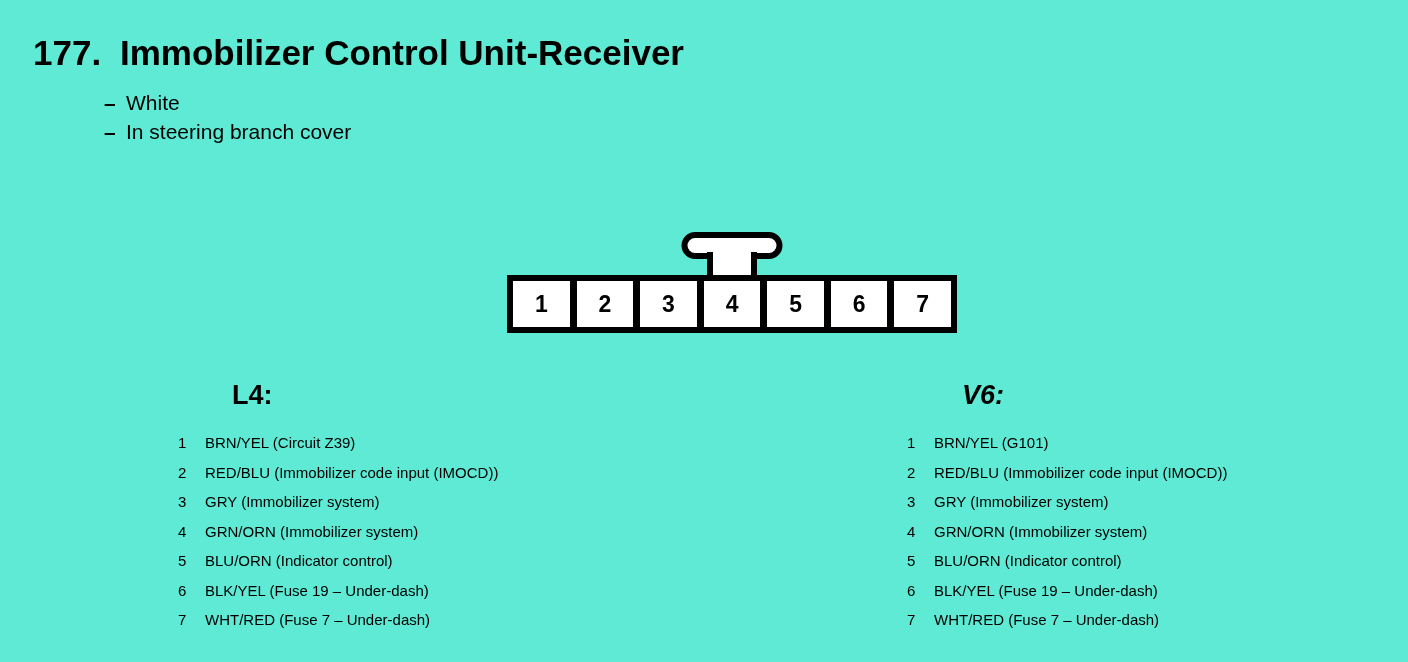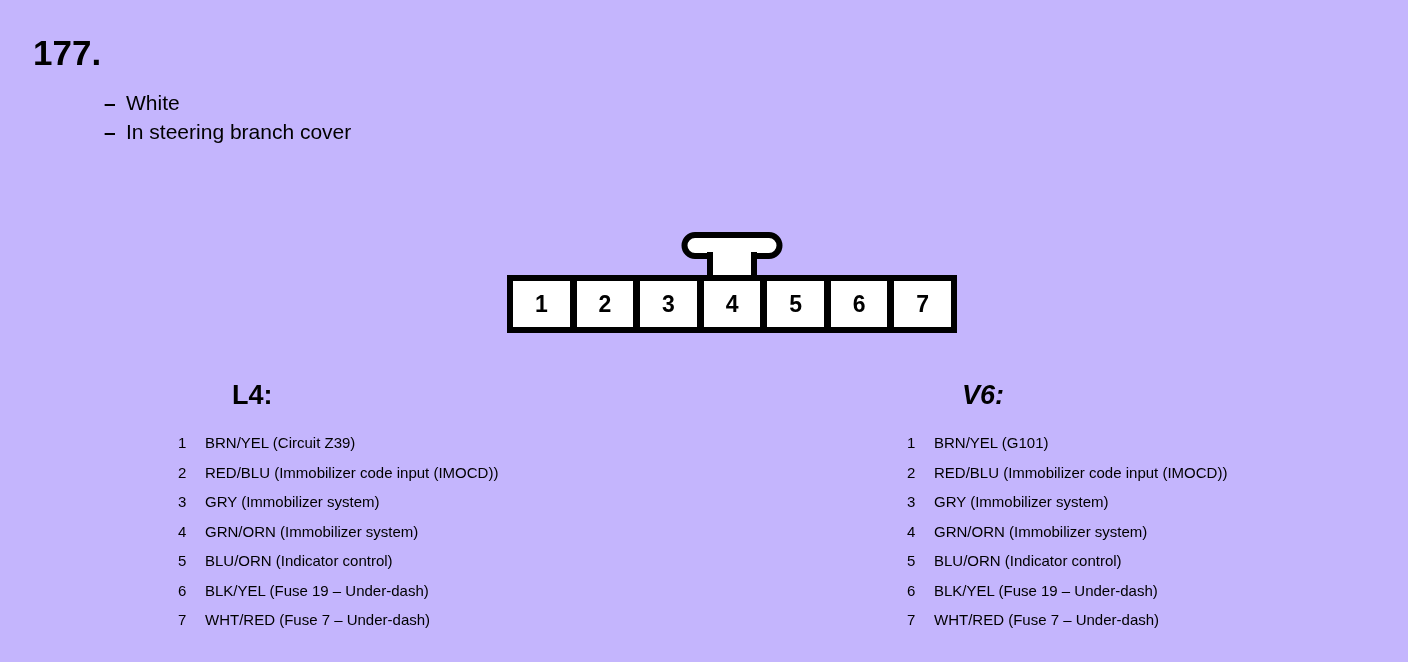--- a/index.html
+++ b/index.html
@@ -4,21 +4,21 @@
 <style>
   * { margin: 0; padding: 0; box-sizing: border-box; }
   html, body {
     width: 1408px; height: 662px;
     background: #ffffff;
     color: #000000;
     font-family: "Liberation Sans", sans-serif;
     overflow: hidden;
     position: relative;
   }
-  .page { position: absolute; inset: 0; background: #c4b5fd; }
+  .page { position: absolute; inset: 0; background: #5eead4; }
 
   
   .title-row {
     position: absolute; left: 33px; top: 34px;
     display: flex; align-items: baseline;
     font-weight: 700; font-size: 35px; line-height: 37px;
     letter-spacing: 0px; white-space: nowrap;
   }
   .title-num { display: inline-block; min-width: 87px; }
 
@@ -78,20 +78,21 @@
   .pin-row { white-space: nowrap; }
   .pin-num { display: inline-block; width: 16px; margin-right: 11px; }
 </style>
 </head>
 <body>
 
 <div class="page">
 
   <div class="title-row">
     <span class="title-num">177.</span>
+    <span>Immobilizer Control Unit-Receiver</span>
   </div>
 
   <div class="notes">
     <div class="note-item">
       <span class="note-dash">–</span><span>White</span>
     </div>
     <div class="note-item">
       <span class="note-dash">–</span><span>In steering branch cover</span>
     </div>
   </div>

